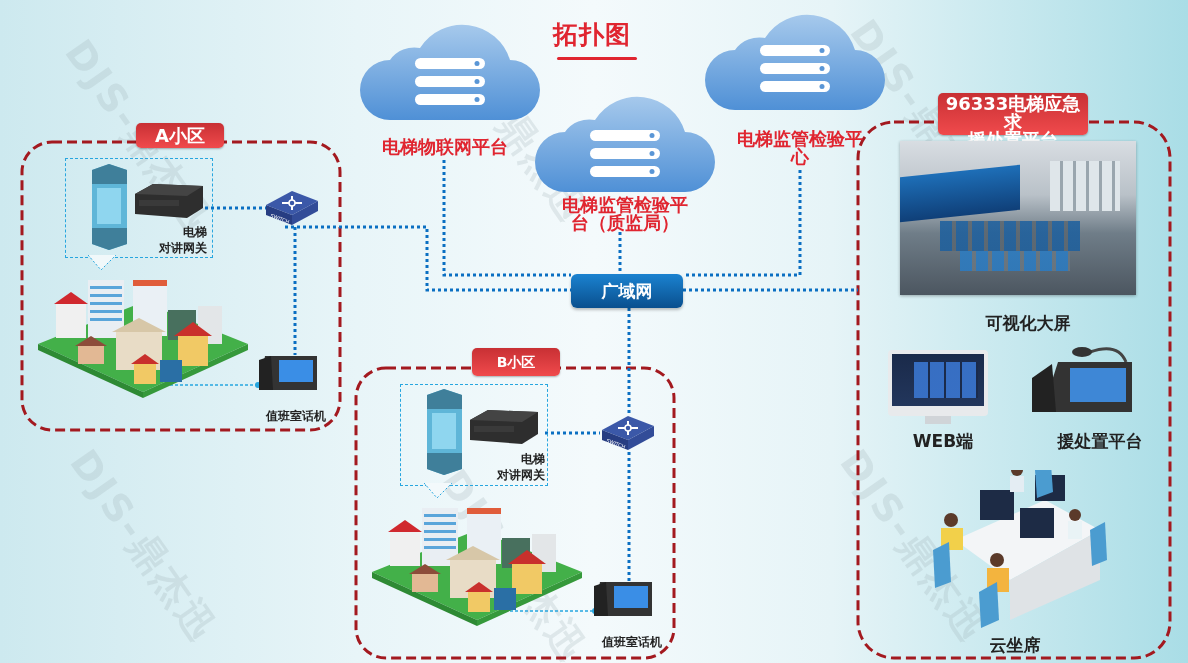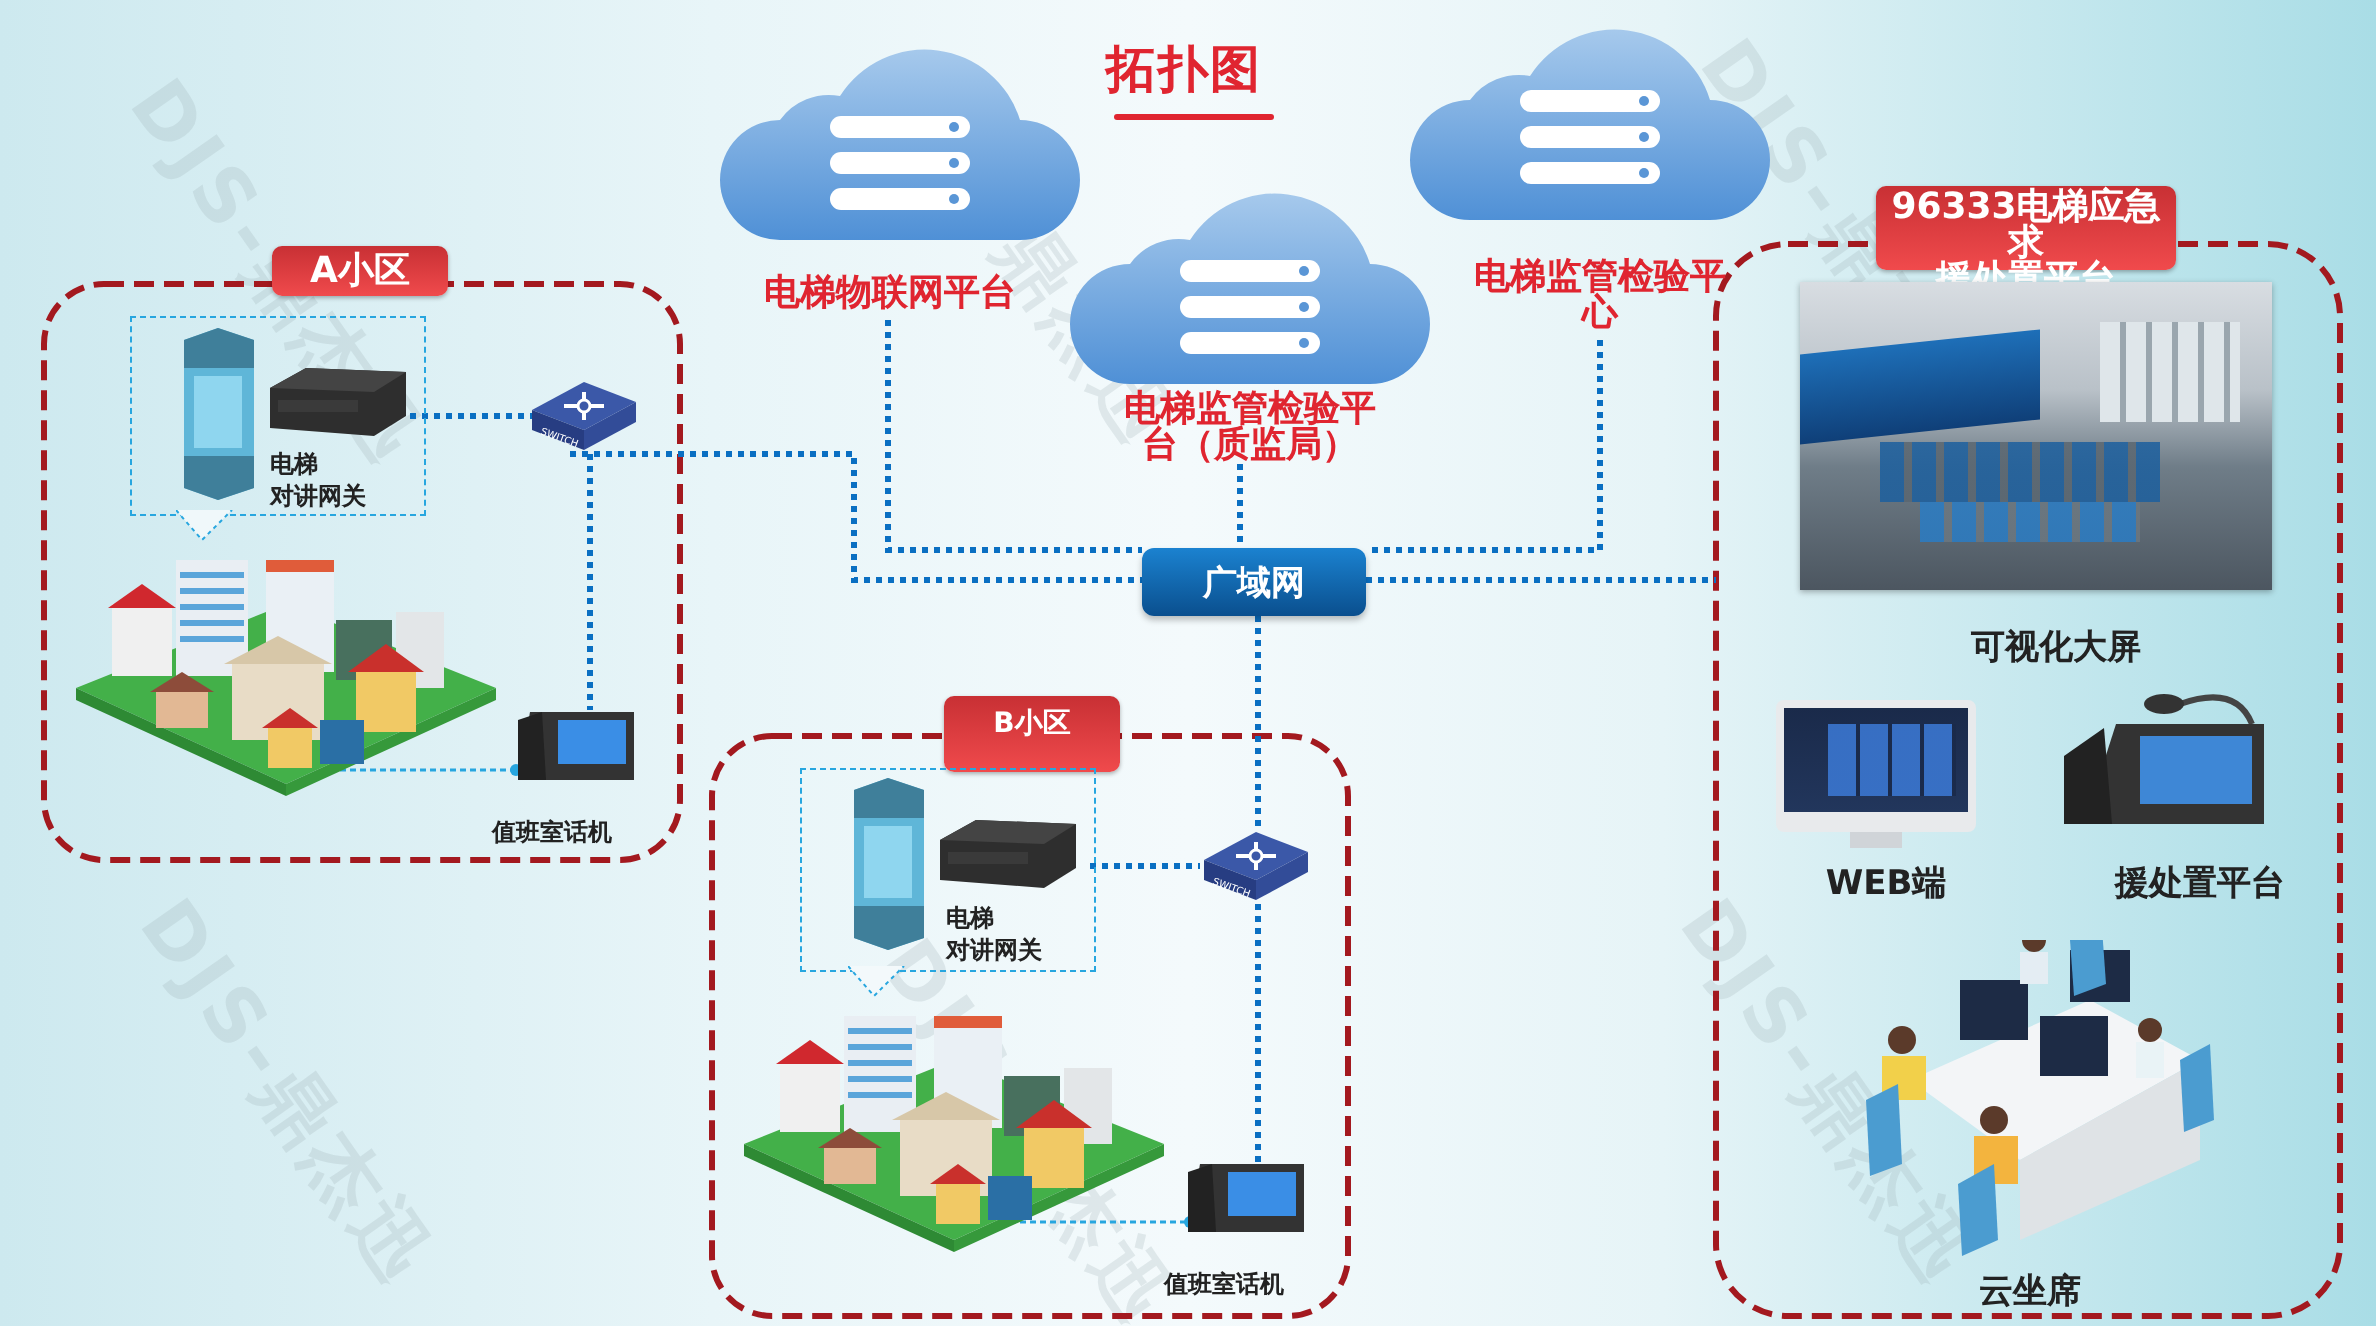--- a/index.html
+++ b/index.html
@@ -10,21 +10,21 @@
   svg.lines{position:absolute;left:0;top:0;width:1188px;height:663px;pointer-events:none;}
   .title{left:553px;top:18px;font-size:25px;font-weight:bold;color:#e02530;letter-spacing:1px;}
   .title-underline{left:557px;top:57px;width:80px;height:3px;background:#e02530;border-radius:2px;}
   .cloud{width:180px;height:110px;}
   .cloud-label{font-size:18px;font-weight:bold;color:#e02530;text-align:center;line-height:18px;}
   .zone-tag{background:linear-gradient(180deg,#c83034,#f04a4c);color:#fff;font-weight:bold;
     text-align:center;border-radius:5px;box-shadow:0 1px 2px rgba(0,0,0,.3);}
   .wan{left:571px;top:274px;width:112px;height:34px;border-radius:6px;
     background:linear-gradient(180deg,#1b82d0,#0a4f8e);color:#fff;font-size:17px;font-weight:bold;
     display:flex;align-items:center;justify-content:center;box-shadow:0 2px 3px rgba(0,0,0,.25);}
-  .lbl{font-size:12px;font-weight:bold;color:#222;text-align:left;line-height:16px;}
+  .lbl{font-size:12px;font-weight:bold;color:#222;text-align:right;line-height:16px;}
   .lbl-lg{font-size:17px;font-weight:bold;color:#222;text-align:center;}
   .callout{border:1px dashed #27a6df;}
   .watermark{font-size:38px;font-weight:bold;color:rgba(150,170,175,.22);transform:rotate(55deg);
     transform-origin:left top;white-space:nowrap;letter-spacing:3px;}
   .photo{left:900px;top:141px;width:236px;height:154px;overflow:hidden;
     background:linear-gradient(180deg,#d8dde2 0%,#b9c1c8 35%,#6f7d88 60%,#4c5660 100%);box-shadow:0 1px 3px rgba(0,0,0,.3);}
 </style>
 </head>
 <body>
 
@@ -182,21 +182,21 @@
     <path d="M93 92 L107 82 L121 92 Z" fill="#c9302c"></path>
   <rect x="122" y="88" width="22" height="22" fill="#2a6fa5"></rect>
 </svg>
 <svg class="abs" style="left:255px;top:350px;" width="66" height="46" viewBox="0 0 66 46">
   <path d="M10 6 L62 6 L62 40 L4 40 Z" fill="#333"></path>
   <rect x="24" y="10" width="34" height="22" fill="#3a8ee6"></rect>
   <path d="M4 10 L16 6 L18 40 L4 40 Z" fill="#222"></path>
 </svg>
 <div class="abs lbl" style="left:246px;top:408px;width:80px;">值班室话机</div>
 
-<div class="abs zone-tag" style="left:472px;top:348px;width:88px;height:38px;line-height:28px;font-size:14px;">B小区</div>
+<div class="abs zone-tag" style="left:472px;top:348px;width:88px;height:28px;line-height:28px;font-size:14px;">B小区</div>
 <div class="abs callout" style="left:400px;top:384px;width:146px;height:100px;"></div>
 <svg class="abs" style="left:424px;top:483px;" width="30" height="16">
     <polyline points="0,0 13,15 28,0" fill="#f3f9fb" stroke="#27a6df" stroke-dasharray="2,2"></polyline>
   </svg>
 <svg class="abs" style="left:422px;top:387px;" width="44" height="90" viewBox="0 0 44 90">
   <path d="M5 8 L22 2 L40 8 L40 82 L22 88 L5 82 Z" fill="#5fb6d8"></path>
   <path d="M5 8 L22 2 L40 8 L40 22 L5 22 Z" fill="#3f7f9a"></path>
   <path d="M5 66 L40 66 L40 82 L22 88 L5 82 Z" fill="#3f7f9a"></path>
   <rect x="10" y="26" width="24" height="36" fill="#8fd6ef"></rect>
 </svg>

